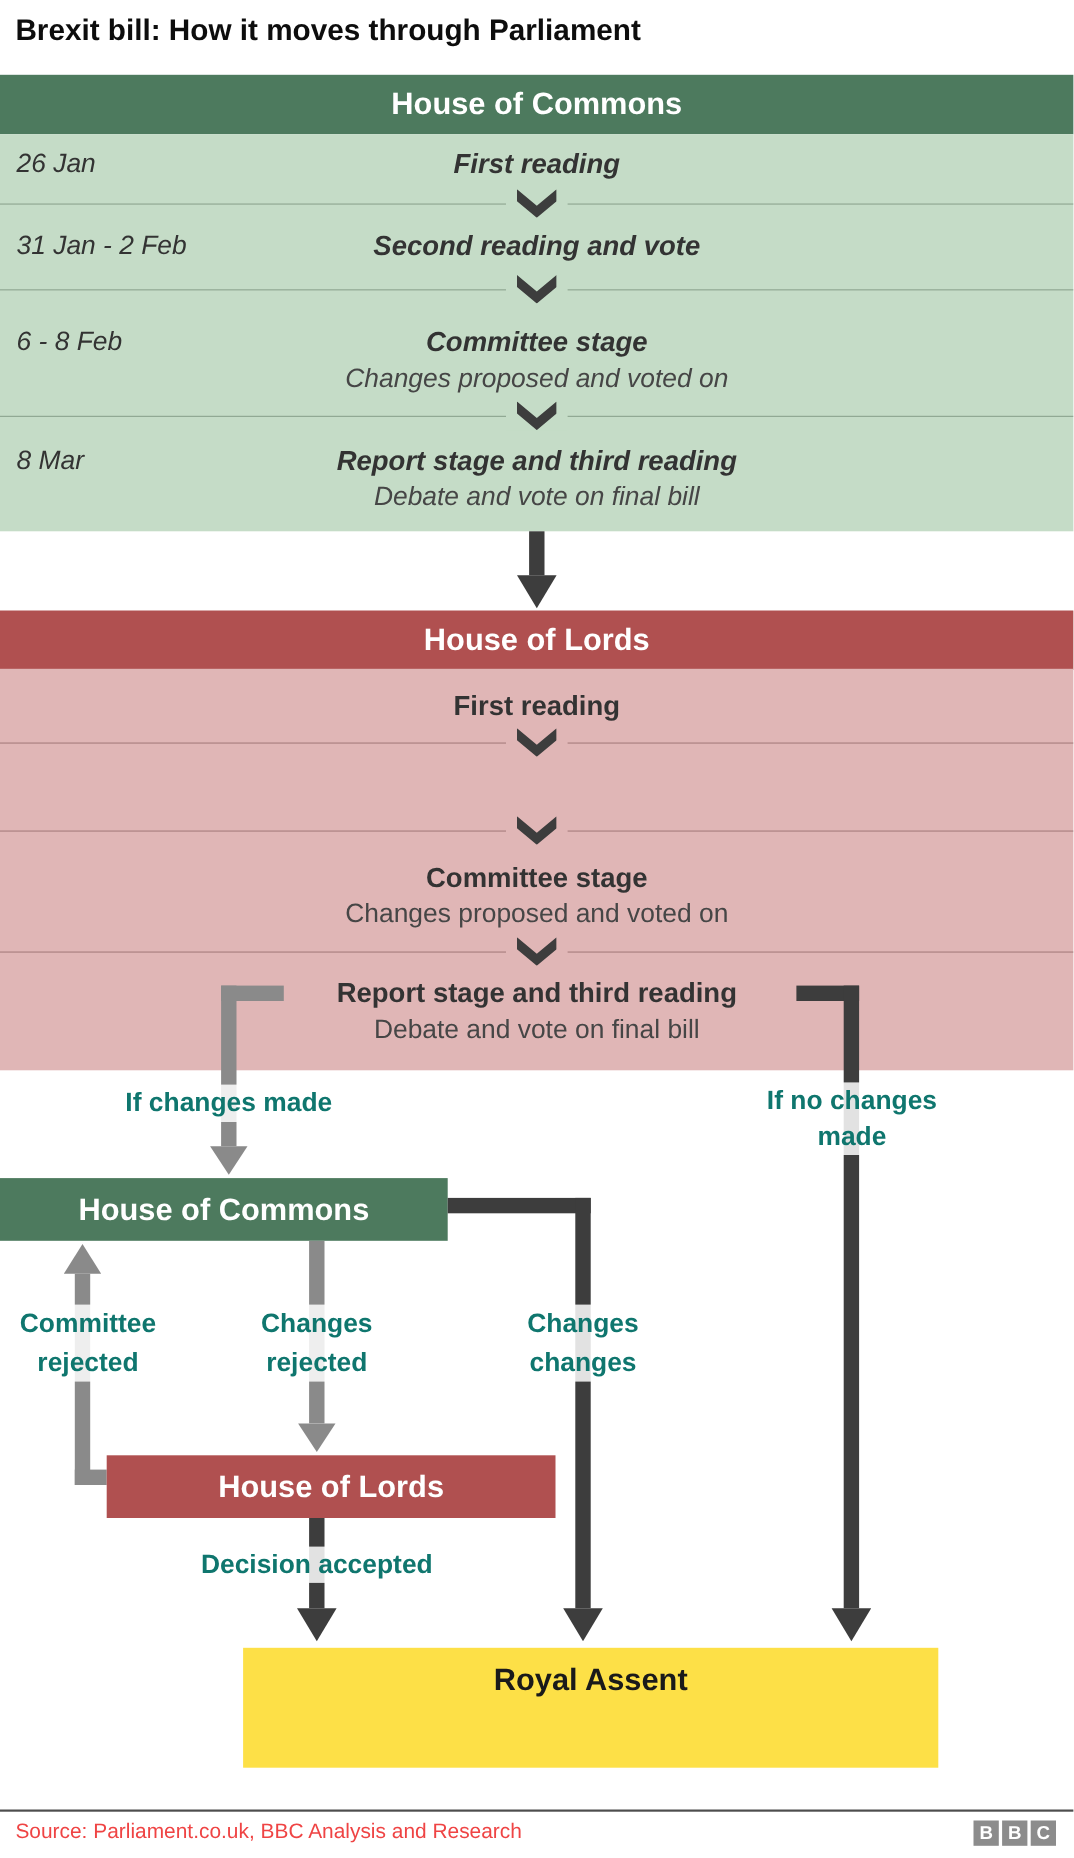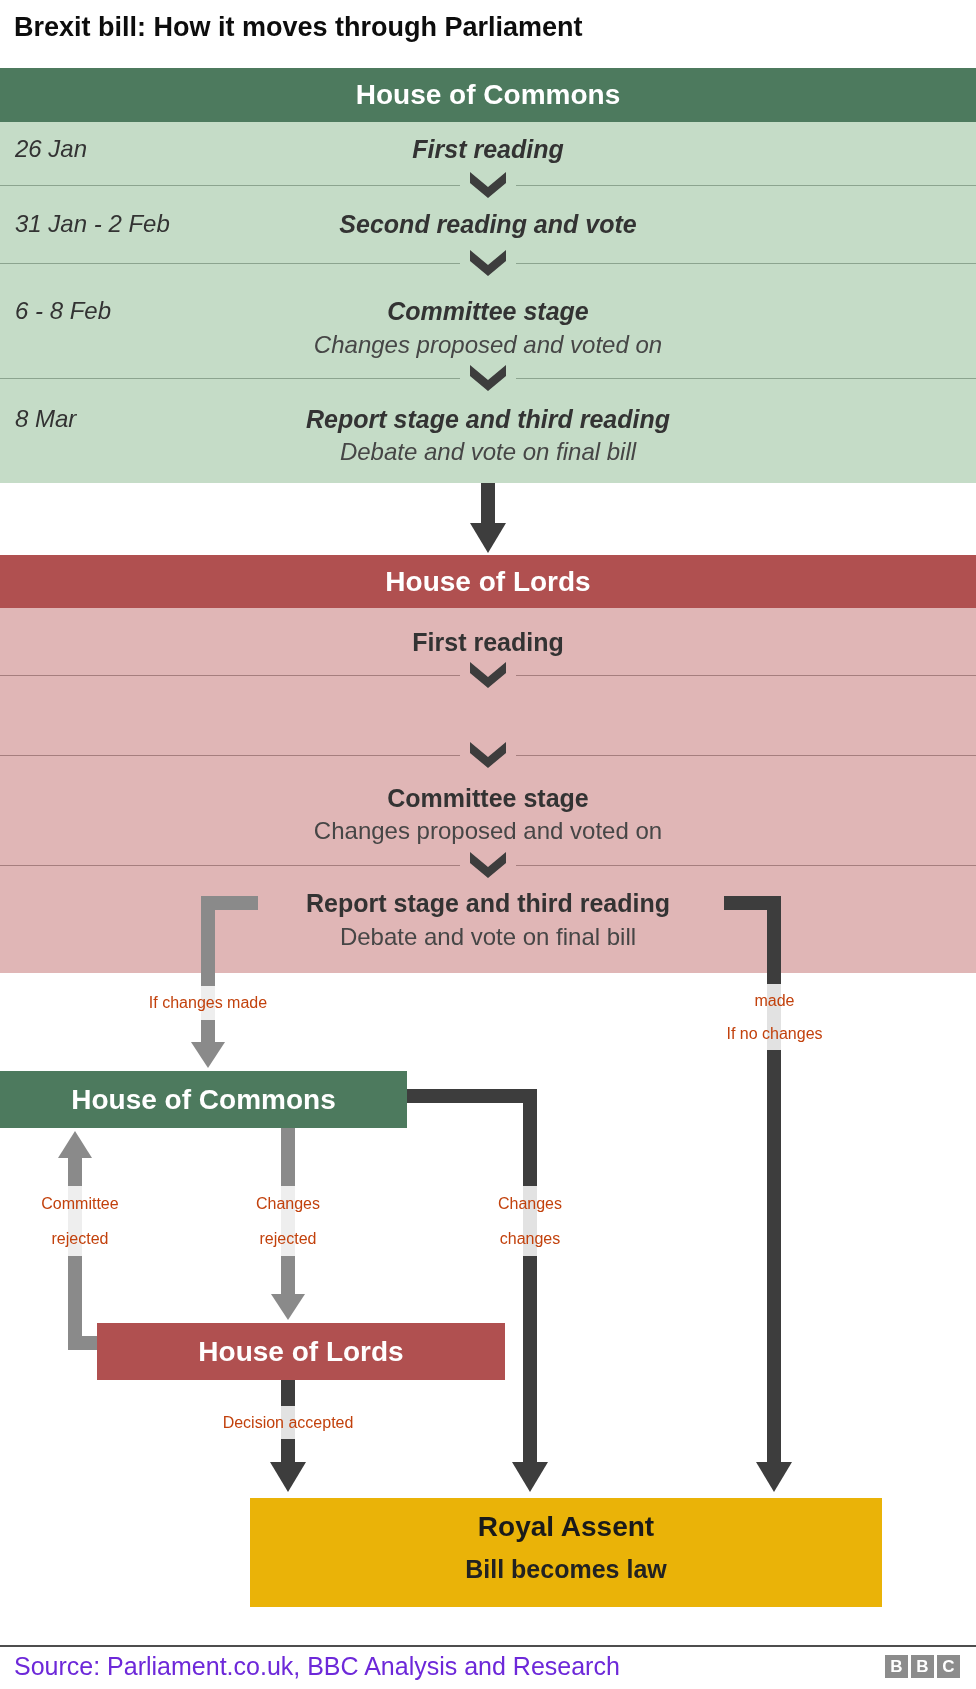--- a/index.html
+++ b/index.html
@@ -34,36 +34,36 @@
   .vline,.hline{position:absolute;}
   .dark{background:#3d3d3d;}
   .gray{background:#8a8a8a;}
 
   .tri-down{position:absolute;width:0;height:0;border-left:18px solid transparent;
             border-right:18px solid transparent;border-top:30px solid #3d3d3d;}
   .tri-down.g{border-left-width:17px;border-right-width:17px;border-top:26px solid #8a8a8a;}
   .tri-up{position:absolute;width:0;height:0;border-left:17px solid transparent;
           border-right:17px solid transparent;border-bottom:27px solid #8a8a8a;}
 
-  .flow-label{position:absolute;font-weight:normal;font-size:16px;color:#c2410c;
+  .flow-label{position:absolute;font-weight:bold;font-size:24px;color:#0f766e;
               text-align:center;background:rgba(255,255,255,0.85);}
 
   .node{position:absolute;color:#ffffff;font-weight:bold;font-size:28px;
         text-align:center;line-height:57px;height:57px;}
   .node-green{background:#4d7a5e;left:0;top:1071px;width:407px;}
   .node-red{background:#b05050;left:97px;top:1323px;width:408px;}
 
-  .royal{position:absolute;left:221px;top:1498px;width:632px;height:109px;background:#eab308;margin-left:29px;}
+  .royal{position:absolute;left:221px;top:1498px;width:632px;height:109px;background:#fde047;}
   .royal-title{position:absolute;top:13px;left:0;width:100%;text-align:center;
                font-size:28px;font-weight:bold;color:#1a1a1a;line-height:32px;}
   .royal-sub{position:absolute;top:56px;left:0;width:100%;text-align:center;
              font-size:25px;font-weight:bold;color:#222222;line-height:30px;}
 
   .footer-line{position:absolute;left:0;top:1645px;width:976px;height:2px;background:#4d4d4d;}
-  .source{position:absolute;left:14px;top:1653px;font-size:25px;color:#6d28d9;line-height:26px;}
+  .source{position:absolute;left:14px;top:1653px;font-size:19px;color:#ef4444;line-height:26px;}
   .bbc{position:absolute;left:885px;top:1655px;display:flex;gap:3px;}
   .bbc .blk{width:23px;height:23px;background:#8c8c8c;color:#ffffff;font-weight:bold;
             font-size:17px;text-align:center;line-height:23px;}
 </style>
 </head>
 <body>
 
 <div class="canvas">
 
   <div class="page-title">Brexit bill: How it moves through Parliament</div>
@@ -130,22 +130,22 @@
 
   <div class="hline gray" style="left:201px;top:896px;width:57px;height:14px"></div>
   <div class="vline gray" style="left:201px;top:896px;width:14px;height:146px"></div>
   <div class="tri-down g" style="left:191px;top:1042px"></div>
   <div class="flow-label" style="left:92px;top:986px;width:232px;line-height:34px">If changes made</div>
 
   <div class="hline dark" style="left:724px;top:896px;width:57px;height:14px"></div>
   <div class="vline dark" style="left:767px;top:896px;width:14px;height:566px"></div>
   <div class="tri-down" style="left:756px;top:1462px"></div>
   <div class="flow-label" style="left:662px;top:984px;width:225px;line-height:33px">
+    <div>If no changes</div>
     <div>made</div>
-    <div>If no changes</div>
   </div>
 
   <div class="node node-green">House of Commons</div>
 
   <div class="hline dark" style="left:407px;top:1089px;width:130px;height:14px"></div>
   <div class="vline dark" style="left:523px;top:1089px;width:14px;height:373px"></div>
   <div class="tri-down" style="left:512px;top:1462px"></div>
 
   <div class="tri-up" style="left:58px;top:1131px"></div>
   <div class="vline gray" style="left:68px;top:1158px;width:14px;height:192px"></div>
@@ -168,21 +168,20 @@
   </div>
 
   <div class="node node-red">House of Lords</div>
 
   <div class="vline dark" style="left:281px;top:1380px;width:14px;height:82px"></div>
   <div class="tri-down" style="left:270px;top:1462px"></div>
   <div class="flow-label" style="left:158px;top:1406px;width:260px;line-height:33px">Decision accepted</div>
 
   <div class="royal">
     <div class="royal-title">Royal Assent</div>
-    <div class="royal-sub">Bill becomes law</div>
   </div>
 
   <div class="footer-line"></div>
   <div class="source">Source: Parliament.co.uk, BBC Analysis and Research</div>
   <div class="bbc">
     <div class="blk">B</div>
     <div class="blk">B</div>
     <div class="blk">C</div>
   </div>
 

